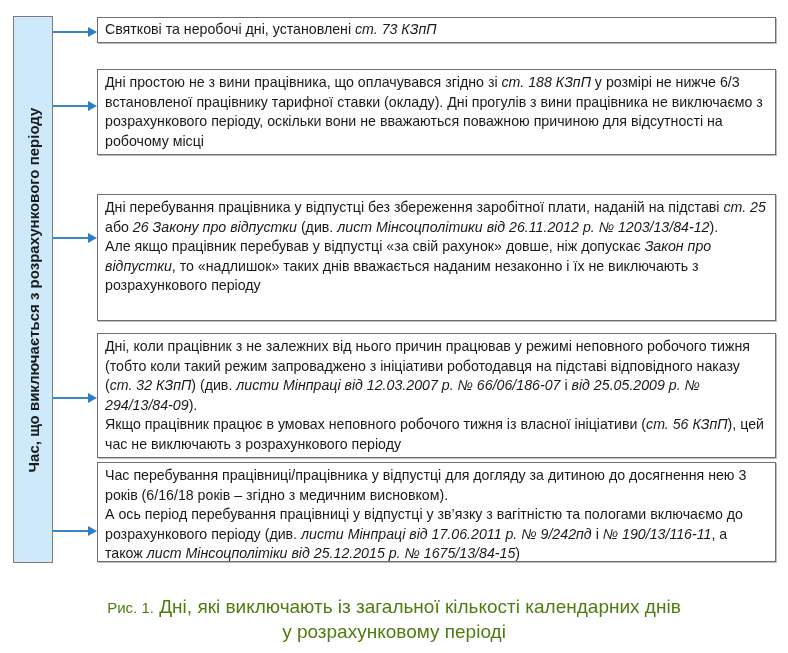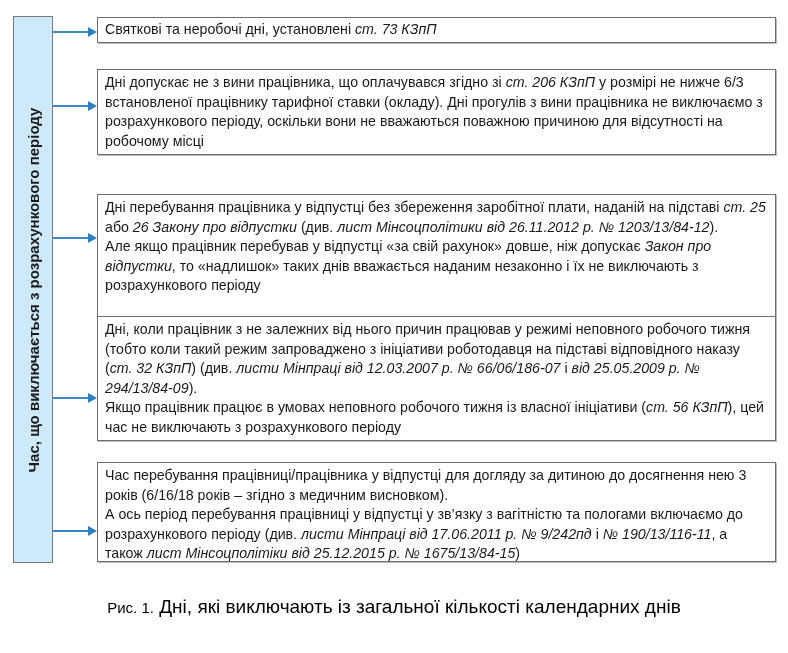--- a/index.html
+++ b/index.html
@@ -13,21 +13,21 @@
            box-sizing: border-box; padding: 3px 7px; font-size: 14.2px; line-height: 19.5px; background: #fff;
            box-shadow: 1px 1px 0 #bdbdbd; }
     .box p { margin: 0; }
     .box i { font-style: italic; }
     .arrow { position: absolute; left: 53px; width: 44px; height: 10px; }
     .arrow .line { position: absolute; left: 0; right: 7px; top: 4px; height: 1.5px; background: #3a86c8; }
     .arrow .head { position: absolute; right: 0; top: 0; width: 0; height: 0;
                    border-top: 5px solid transparent; border-bottom: 5px solid transparent;
                    border-left: 9px solid #2f7fc4; }
     .caption { position: absolute; left: 0; width: 788px; top: 595px; text-align: center;
-               font-size: 19px; line-height: 24px; color: #000000; }
+               font-size: 19px; line-height: 24px; color: #4d7c0f; }
     .caption .prefix { font-size: 15px; }
   </style>
 </head>
 <body>
 
 <div class="vbox">
   <div class="vbox-label">Час, що виключається з розрахункового періоду</div>
 </div>
 
 <div class="arrow" style="top:27px">
@@ -48,27 +48,28 @@
   </div>
 <div class="arrow" style="top:526px">
     <div class="line"></div>
     <div class="head"></div>
   </div>
 
 <div class="box" style="top:17px;height:26px;padding-top:2px">
     <p><span>Святкові та неробочі дні, установлені </span><i>ст. 73 КЗпП</i></p>
   </div>
 <div class="box" style="top:69px;height:86px">
-    <p><span>Дні допускає не з вини працівника, що оплачувався згідно зі </span><i>ст. 206 КЗпП</i><span> у розмірі не нижче 6/3 встановленої працівнику тарифної ставки (окладу). Дні прогулів з вини працівника не виключаємо з розрахункового періоду, оскільки вони не вважаються поважною причиною для відсутності на робочому місці</span></p>
+    <p><span>Дні простою не з вини працівника, що оплачувався згідно зі </span><i>ст. 188 КЗпП</i><span> у розмірі не нижче 6/3 встановленої працівнику тарифної ставки (окладу). Дні прогулів з вини працівника не виключаємо з розрахункового періоду, оскільки вони не вважаються поважною причиною для відсутності на робочому місці</span></p>
   </div>
 <div class="box" style="top:194px;height:127px">
     <p><span>Дні перебування працівника у відпустці без збереження заробітної плати, наданій на підставі </span><i>ст. 25</i><span> або </span><i>26 Закону про відпустки</i><span> (див. </span><i>лист Мінсоцполітики від 26.11.2012 р. № 1203/13/84-12</i><span>).</span><br><span>Але якщо працівник перебував у відпустці «за свій рахунок» довше, ніж допускає </span><i>Закон про відпустки</i><span>, то «надлишок» таких днів вважається наданим незаконно і їх не виключають з розрахункового періоду</span></p>
   </div>
-<div class="box" style="top:316px;height:125px">
+<div class="box" style="top:333px;height:125px">
     <p><span>Дні, коли працівник з не залежних від нього причин працював у режимі неповного робочого тижня (тобто коли такий режим запроваджено з ініціативи роботодавця на підставі відповідного наказу (</span><i>ст. 32 КЗпП</i><span>) (див. </span><i>листи Мінпраці від 12.03.2007 р. № 66/06/186-07</i><span> і </span><i>від 25.05.2009 р. № 294/13/84-09</i><span>).</span><br><span>Якщо працівник працює в умовах неповного робочого тижня із власної ініціативи (</span><i>ст. 56 КЗпП</i><span>), цей час не виключають з розрахункового періоду</span></p>
   </div>
 <div class="box" style="top:462px;height:100px">
     <p><span>Час перебування працівниці/працівника у відпустці для догляду за дитиною до досягнення нею 3 років (6/16/18 років – згідно з медичним висновком).</span><br><span>А ось період перебування працівниці у відпустці у зв’язку з вагітністю та пологами включаємо до розрахункового періоду (див. </span><i>листи Мінпраці від 17.06.2011 р. № 9/242пд</i><span> і </span><i>№ 190/13/116-11</i><span>, а також </span><i>лист Мінсоцполітіки від 25.12.2015 р. № 1675/13/84-15</i><span>)</span></p>
   </div>
 
 <div class="caption">
   <span class="prefix">Рис. 1.</span><span> Дні, які виключають із загальної кількості календарних днів</span><br>
+  <span>у розрахунковому періоді</span>
 </div>
 
 </body></html>

